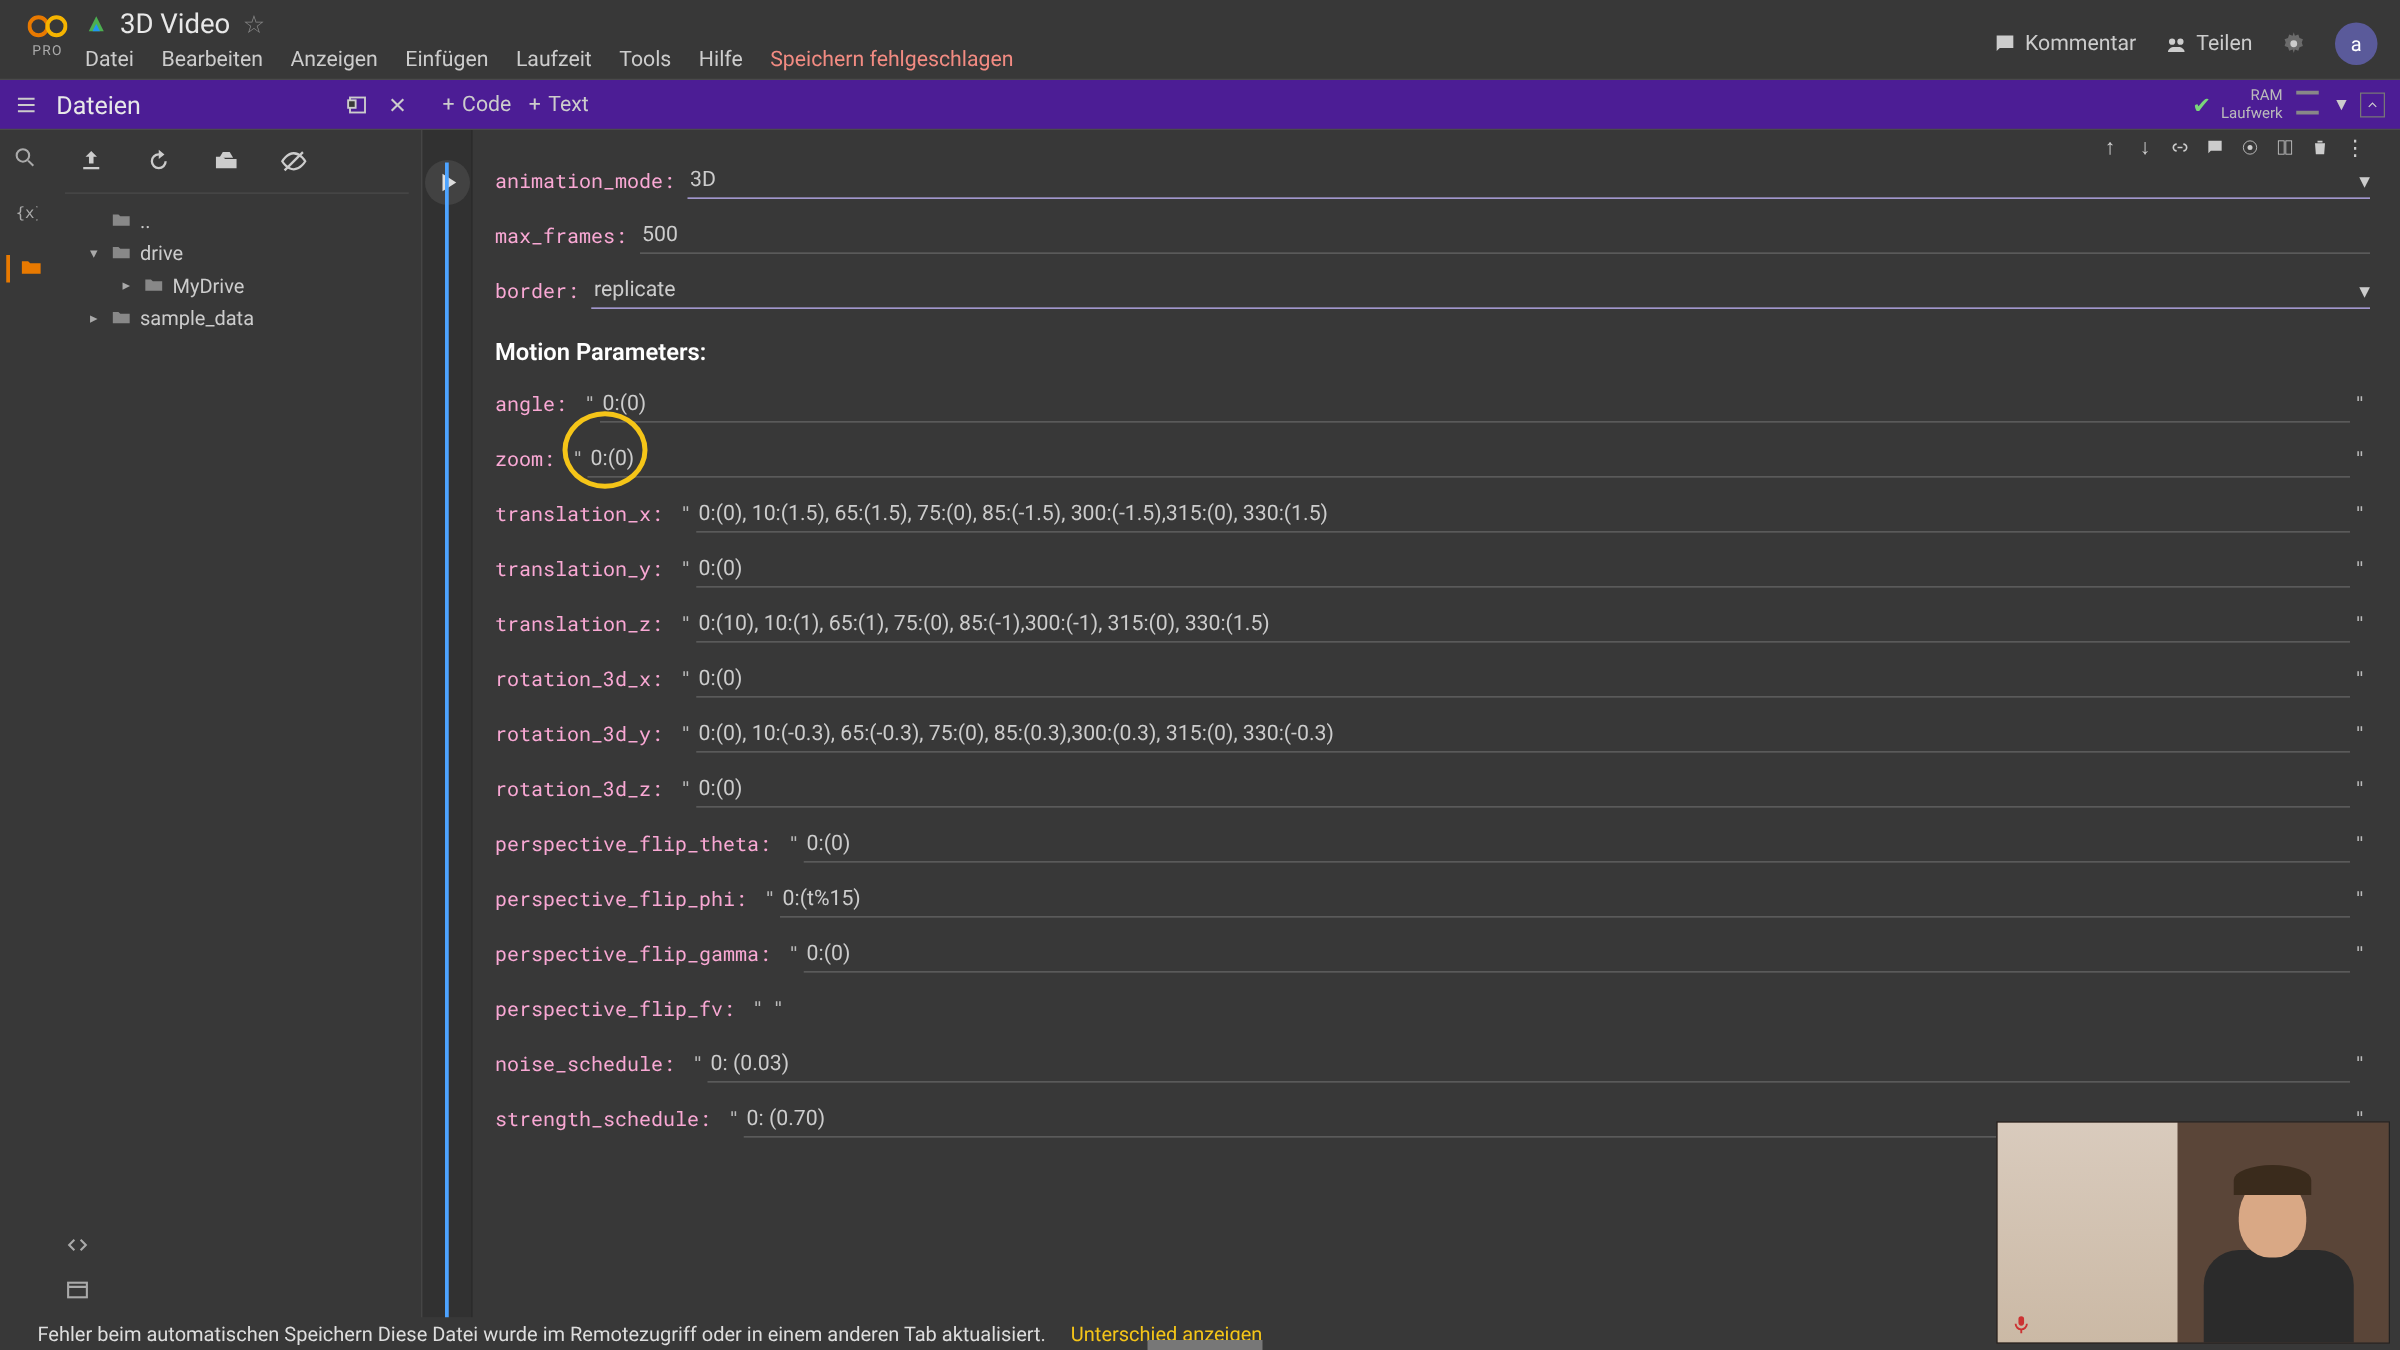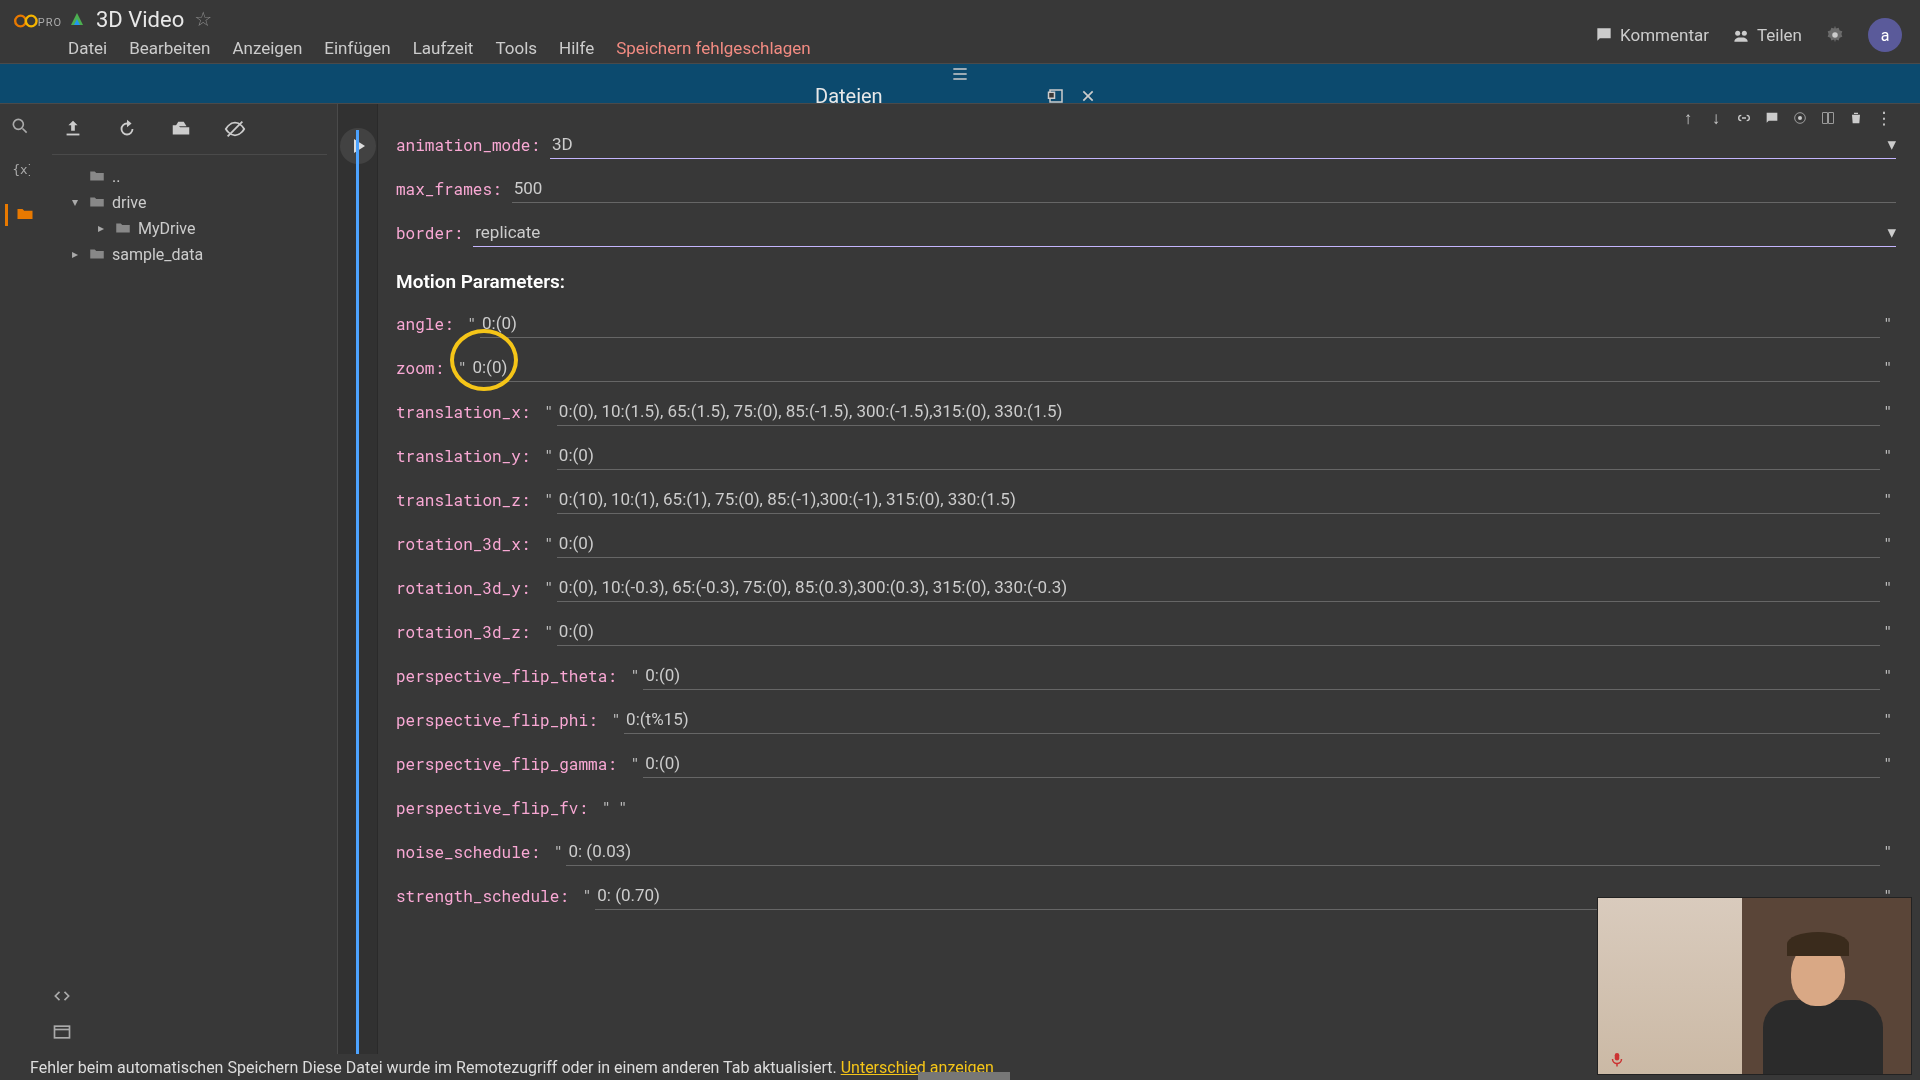--- a/index.html
+++ b/index.html
@@ -14,41 +14,41 @@
   font-size: 17px;
 }
 .topbar {
   height: 64px;
   background: #383838;
   display: flex;
   align-items: flex-start;
   border-bottom: 1px solid #4a4a4a;
   padding: 6px 10px 0 14px;
 }
-.logo-area { width: 48px; display:flex; flex-direction:row; align-items:center; padding-top:4px; }
+.logo-area { width: 48px; display:flex; flex-direction:column; align-items:center; padding-top:4px; }
 .logo-svg { width: 32px; height: 22px; }
 .logo-sub { font-size: 11px; color: #aaa; margin-top:2px; letter-spacing:1px;}
 .title-area { flex: none; display:flex; flex-direction:column; margin-left:6px;}
 .title-row { display:flex; align-items:center; gap:10px; height:26px;}
 .title-icon { width:18px; height:18px; display:inline-block;}
 .doc-title { font-size:22px; color:#e8e8e8; font-weight:400;}
 .star-icon { color:#888; font-size:20px; }
 .menus { display:flex; gap:22px; margin-top:6px; font-size:17px; color:#ccc;}
 .menus span { cursor:pointer;}
 .menu-error { color:#f28b82; }
 .top-right { margin-left:auto; display:flex; align-items:center; gap:22px; padding-top:12px; padding-right:8px;}
 .tr-item { display:flex; align-items:center; gap:6px; font-size:17px; color:#ccc;}
 .avatar { width:34px; height:34px; border-radius:50%; background:#5a5a9a; display:flex; align-items:center; justify-content:center; font-size:16px; color:#fff;}
 .gear-svg { width:22px; height:22px; }
 
 .subbar {
   height: 40px;
-  background: #0c4a6e;
+  background: #4c1d95;
   border-bottom: 1px solid #4a4a4a;
-  display:flex; align-items:center;flex-direction:column;
+  display:flex; align-items:center;
 }
 .left-rail-top { width:42px; height:100%; display:flex; align-items:center; justify-content:center;}
 .files-title-col { width:296px; display:flex; align-items:center; font-size:20px; color:#e8e8e8; padding-left:3px;}
 .files-title-icons { margin-left:auto; display:flex; gap:8px; padding-right:8px; align-items:center;}
 .ft-icon { width:24px; height:24px; display:flex; align-items:center; justify-content:center; color:#ccc;}
 .action-buttons { display:flex; align-items:center; gap:14px; padding-left:16px;}
 .ab { display:flex; align-items:center; gap:6px; color:#ccc; font-size:17px; cursor:pointer;}
 .status { margin-left:auto; display:flex; align-items:center; gap:8px; padding-right:12px;}
 .status-text { display:flex; flex-direction:column; align-items:flex-end; font-size:12px; color:#bbb; line-height:1.1;}
 .status-check { color:#7ad67a; font-size:18px;}
@@ -98,21 +98,21 @@
   border:4px solid #f5c518;
   border-radius:50%;
   pointer-events:none;
 }
 
 .footer {
   position:absolute; bottom:0; left:0; right:0; height:26px;
   background:#383838; display:flex; align-items:center; padding:0 30px;
   font-size:16px; color:#ddd;
 }
-.footer-link { color:#f5c518; text-decoration:underline; margin-left:4px;text-align:right;}
+.footer-link { color:#f5c518; margin-left:20px;text-align:right;}
 .footer-bar { position:absolute; bottom:0; left:918px; width:92px; height:8px; background:#777;}
 
 .webcam {
   position:absolute; right:8px; bottom:5px; width:315px; height:178px;
   background:#5a4538; border:1px solid #222; overflow:hidden;
 }
 .webcam::before{
   content:""; position:absolute; left:0; top:0; width:46%; height:100%;
   background:linear-gradient(180deg,#d9cbbd 0%, #cbb9a5 100%);
 }

